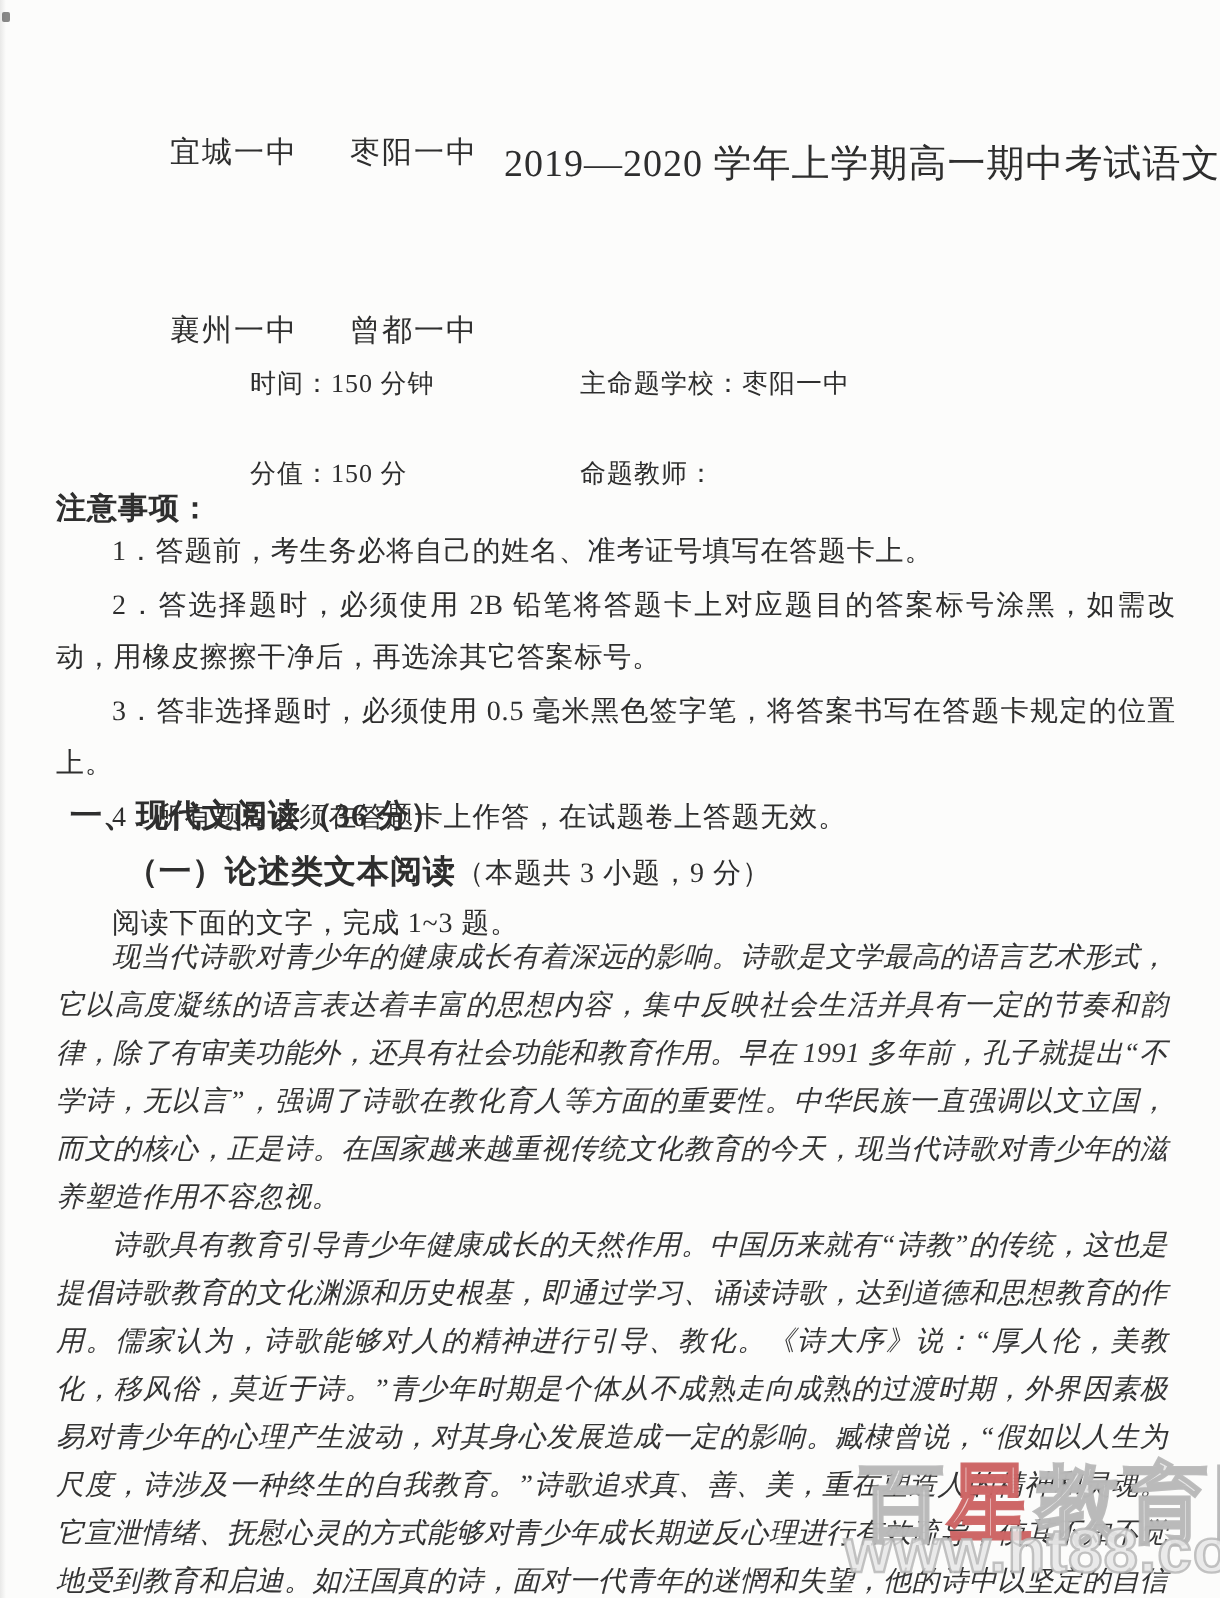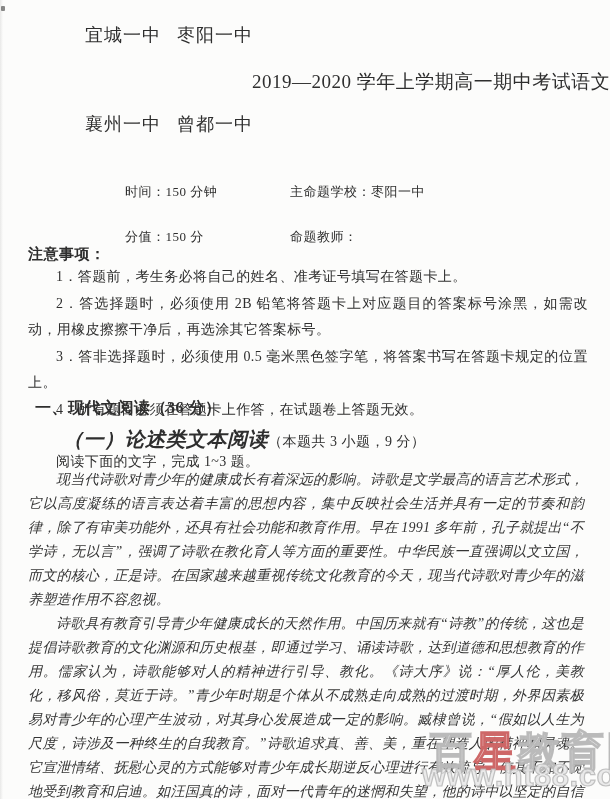--- a/index.html
+++ b/index.html
@@ -22,22 +22,22 @@
     background:linear-gradient(90deg, rgba(60,60,60,.10), rgba(0,0,0,0));
     pointer-events:none;
   }
   .speck{
     position:absolute; left:1px; top:6px; width:4px; height:5px;
     background:rgba(40,40,40,.55); border-radius:1px;
   }
 
   .schools{
     position:absolute; left:85px;
-    font-size:18px; letter-spacing:1px;
-    display:flex; gap:16px; white-space:nowrap;
+    font-size:15px; letter-spacing:1px;
+    display:flex; gap:26px; white-space:nowrap;margin-top:44px;
   }
   .schools.top{ top:23px; }
   .schools.mid{ top:112px; }
 
   .exam-title{
     position:absolute; left:252px; top:69px;
     font-size:19px; letter-spacing:.5px; white-space:nowrap;text-align:right;
   }
 
   .meta-line{ position:absolute; font-size:13px; letter-spacing:.5px; white-space:nowrap;margin-top:28px; }
@@ -57,21 +57,21 @@
   }
   .notice-body p{ text-indent:2em; }
 
   .sec-heading{
     position:absolute; left:35px; top:398px;
     font-size:16px; font-weight:700; letter-spacing:.5px; white-space:nowrap;
   }
   .subsec-heading{
     position:absolute; left:63px; top:426px; white-space:nowrap;
   }
-  .subsec-heading .t{ font-size:20px; font-weight:700; letter-spacing:.5px;font-style:italic; }
+  .subsec-heading .t{ font-size:16px; font-weight:700; letter-spacing:.5px; }
   .subsec-heading .n{ font-size:14px; font-weight:400; letter-spacing:.5px; }
 
   .instruction{
     position:absolute; left:28px; top:453px; width:560px;
     font-size:14px; letter-spacing:.4px; text-indent:2em;
   }
 
   .essay{
     position:absolute; left:28px; top:468px; width:556px;
     font-size:14px; line-height:24px; letter-spacing:.2px;

